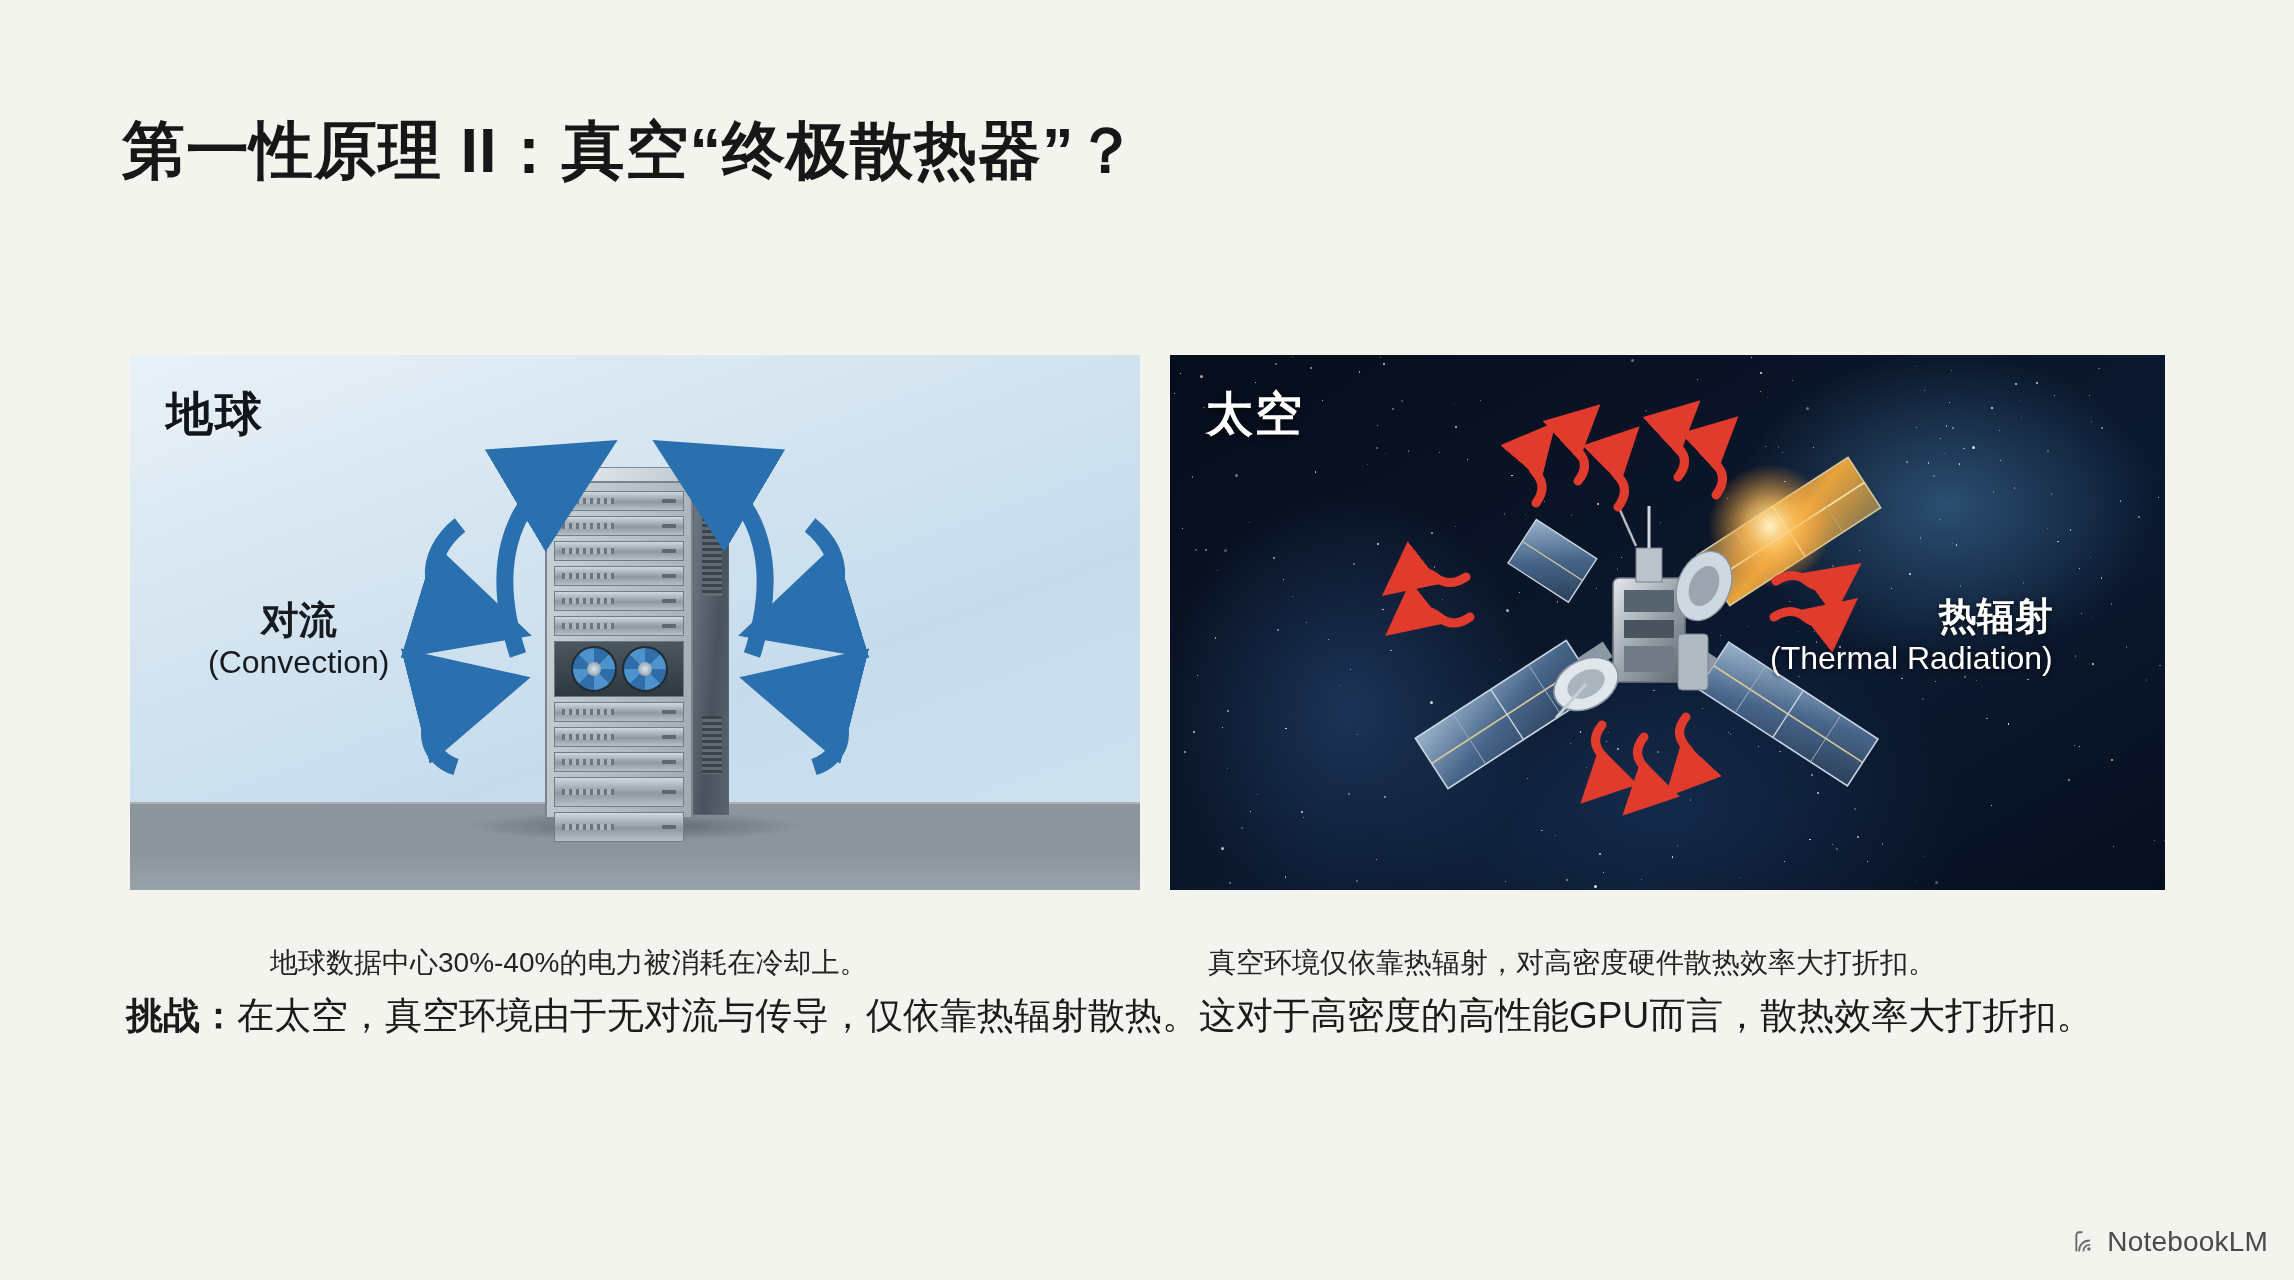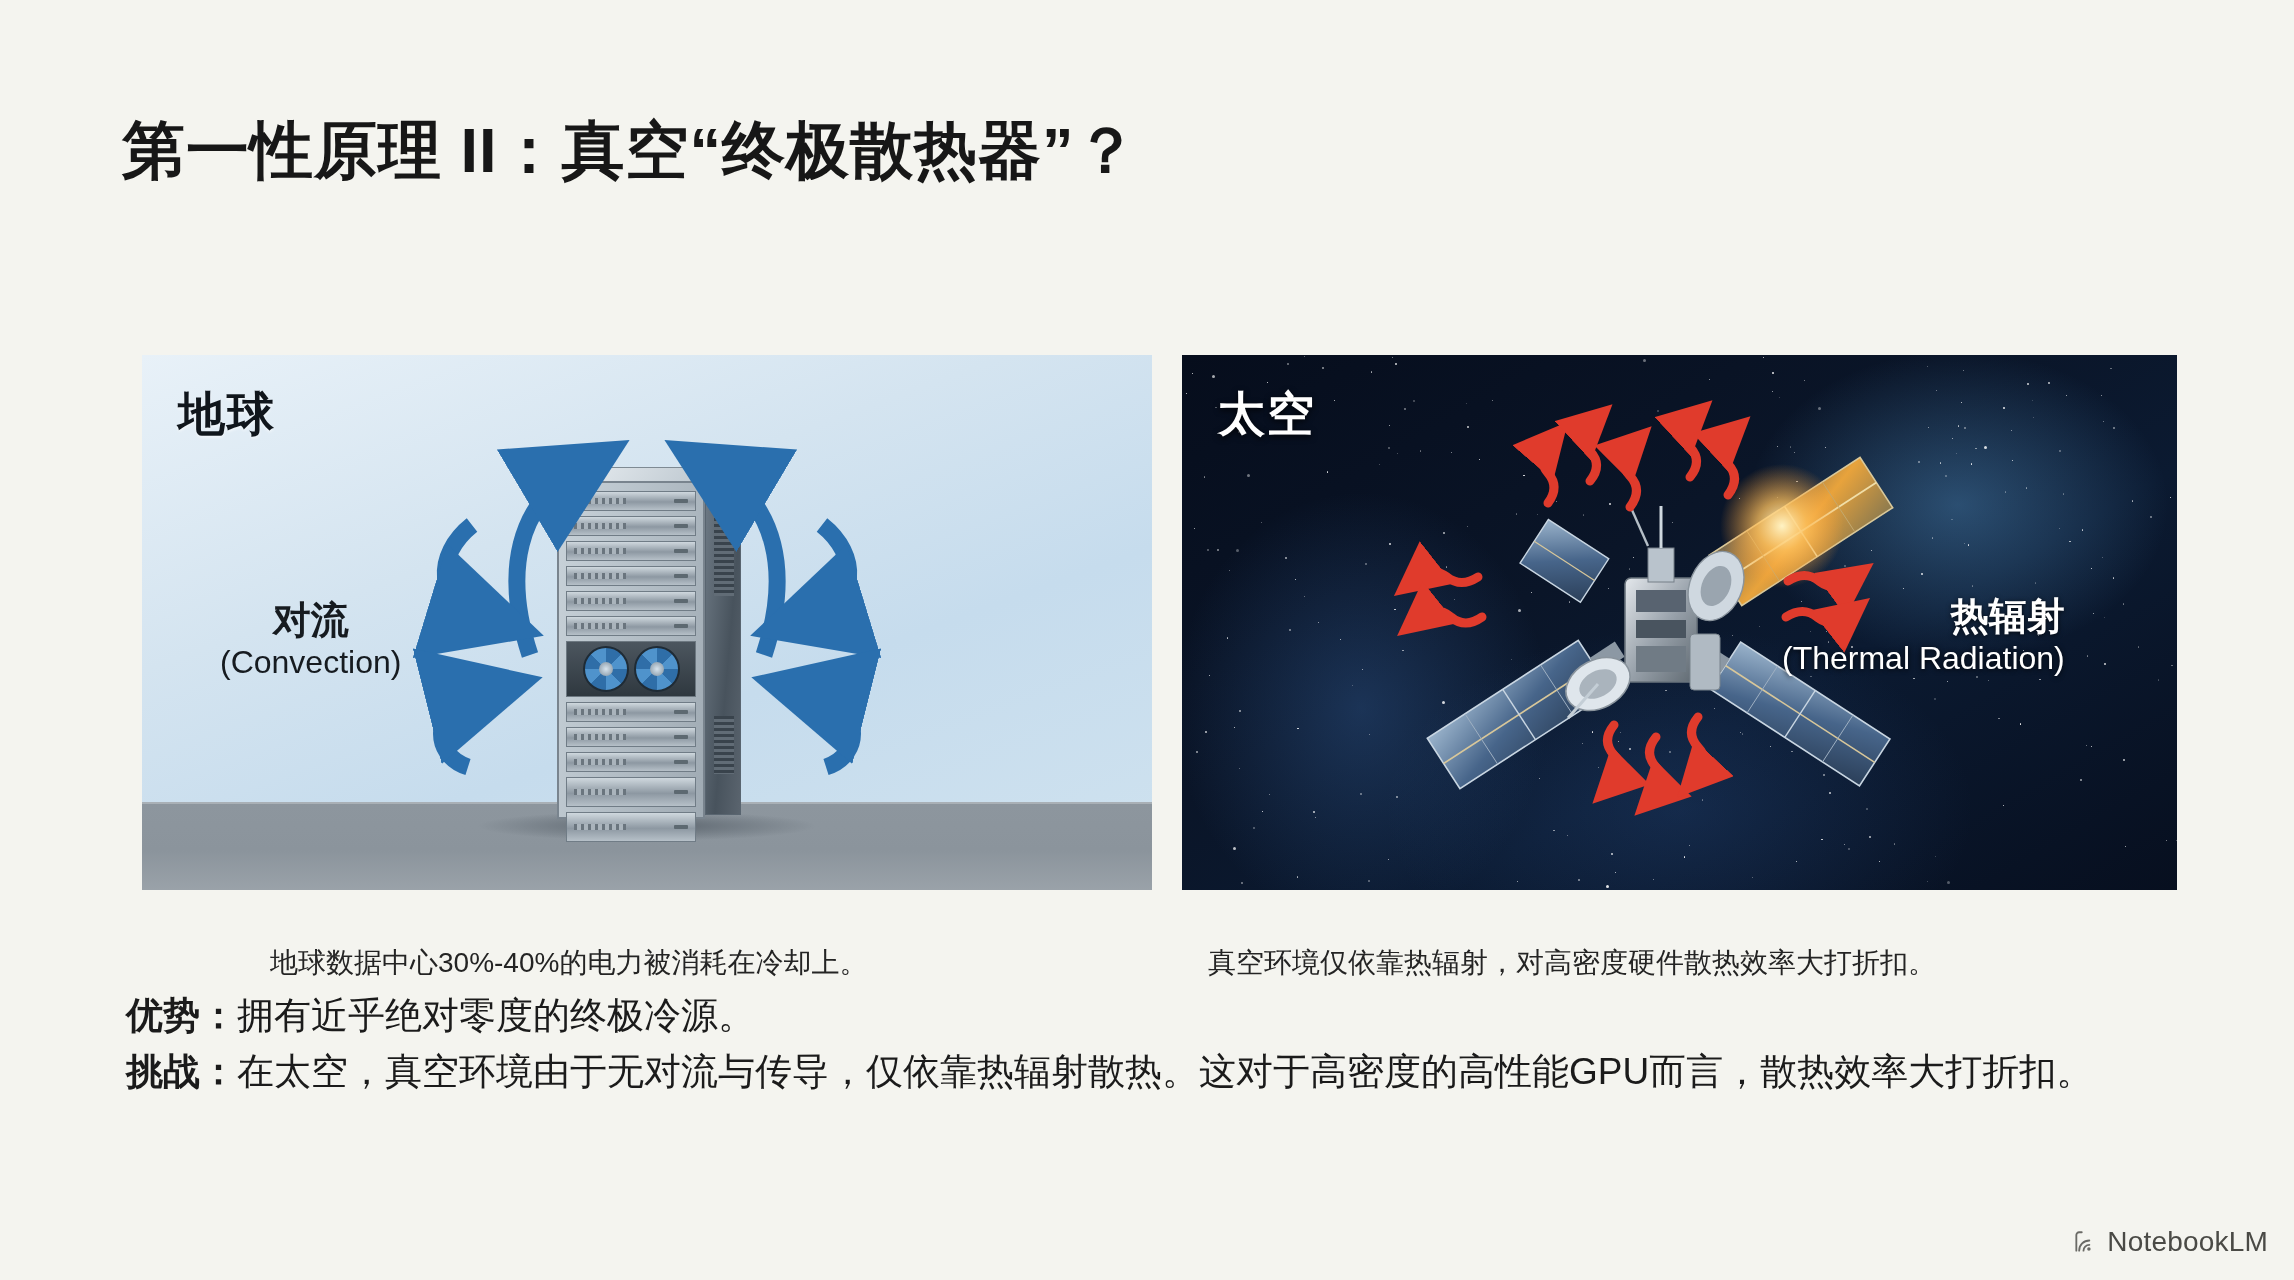--- a/index.html
+++ b/index.html
@@ -32,21 +32,21 @@
     font-size: 36px;
     font-weight: 400;
     color: #2b2b2b;
     white-space: nowrap;
   }
 
   
   .panels {
     position: absolute;
     left: 130px; top: 355px;
-    width: 2035px; height: 583px; margin-left: 12px;
+    width: 2035px; height: 583px;
   }
   .panel {
     position: absolute;
     top: 0; height: 535px;
     overflow: hidden;
   }
   .panel-earth { left: 0; width: 1010px; }
   .panel-space { left: 1040px; width: 995px; }
 
   .panel-label {
@@ -667,23 +667,20 @@
         <span class="en">(Thermal Radiation)</span>
       </div>
     </div>
   </div>
 
   <div class="caption caption-earth">地球数据中心30%-40%的电力被消耗在冷却上。</div>
   <div class="caption caption-space">真空环境仅依靠热辐射，对高密度硬件散热效率大打折扣。</div>
 
   <div class="body-block">
     <div class="body-line">
-      <span class="body-lead">优势：</span><span>拥有近乎绝对零度的终极冷源。</span>
-    </div>
-    <div class="body-line">
       <span class="body-lead">挑战：</span><span>在太空，真空环境由于无对流与传导，仅依靠热辐射散热。这对于高密度的高性能GPU而言，散热效率大打折扣。</span>
     </div>
   </div>
 
   <div class="nlm">
     <svg width="26" height="26" viewBox="0 0 24 24">
       <path d="M4 20 L4 5.5 C4 4.1 5.1 3 6.5 3 L9 3" fill="none" stroke="#6a6a66" stroke-width="1.7" stroke-linecap="round"></path>
       <path d="M6.6 20 A9.4 9.4 0 0 1 16 10.6" fill="none" stroke="#6a6a66" stroke-width="1.7" stroke-linecap="round"></path>
       <path d="M10.6 20 A5.4 5.4 0 0 1 16 14.6" fill="none" stroke="#6a6a66" stroke-width="1.7" stroke-linecap="round"></path>
       <circle cx="15.6" cy="18.4" r="1.6" fill="#6a6a66"></circle>

